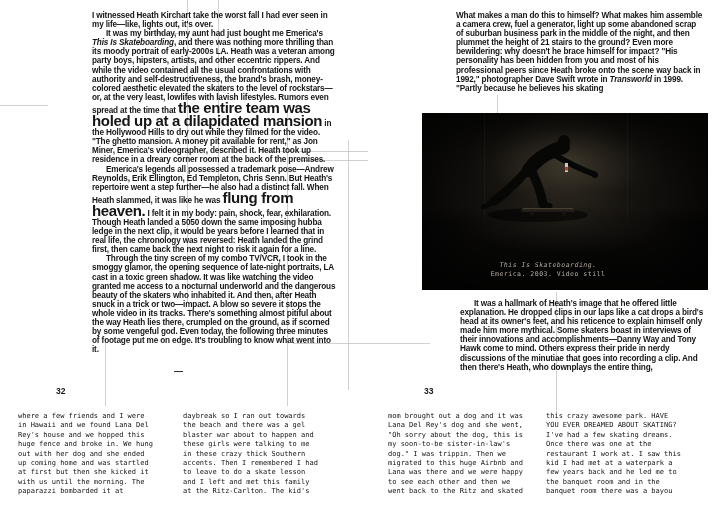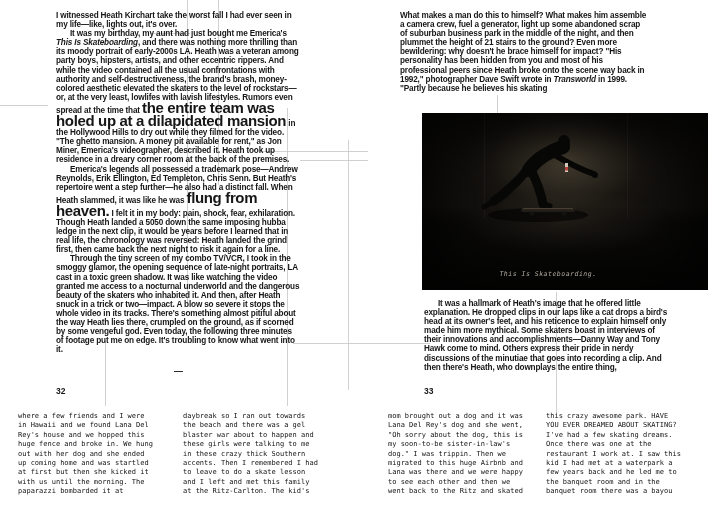--- a/index.html
+++ b/index.html
@@ -5,24 +5,24 @@
   html,body{margin:0;padding:0;background:#ffffff;}
   .spread{
     position:relative;width:720px;height:509px;background:#ffffff;
     font-family:"Liberation Sans",sans-serif;color:#161616;overflow:hidden;
   }
   
   .guide{position:absolute;background:#c9c9c9;opacity:.85;}
   
   .textcol{
     position:absolute;font-size:8.2px;line-height:9.1px;font-weight:700;
-    letter-spacing:-0.15px;text-align:left;
+    letter-spacing:-0.15px;text-align:left;margin-left:36px;
   }
   #left-col{left:56px;top:11px;width:245px;}
-  #right-col-top{left:400px;top:11px;width:248px;}
+  #right-col-top{left:420px;top:11px;width:248px;}
   #right-col-bottom{left:424px;top:299px;width:250px;}
   .para{text-indent:0;}
   .para.indent{text-indent:14px;}
   .seg-i{font-style:italic;text-align:center;}
   .seg-big{font-size:15px;line-height:11.5px;letter-spacing:-0.35px;}
   .dash-sep{
     position:absolute;left:56px;top:366px;width:245px;text-align:center;
     font-size:9px;font-weight:700;
   }
   .pagenum{position:absolute;top:386px;font-size:8.5px;font-weight:700;}
@@ -109,20 +109,21 @@
       <rect x="143" y="50" width="3" height="9" fill="#cfc8bd"></rect>
       <rect x="143" y="54" width="3" height="3.5" fill="#b5403a"></rect>
 
       <rect x="99" y="95" width="54" height="4" rx="2" fill="#211d18"></rect>
       <rect x="101" y="95" width="50" height="1.2" fill="#584c3a" opacity="0.7"></rect>
       <circle cx="110" cy="100.5" r="2.2" fill="#15130f"></circle>
       <circle cx="142" cy="100.5" r="2.2" fill="#15130f"></circle>
     </svg>
     <div class="caption">
       <div class="cap-title">This Is Skateboarding.</div>
+      <div>Emerica. 2003. Video still</div>
     </div>
   </div>
 
   <div id="right-col-bottom" class="textcol">
       <div class="para indent"><span>It was a hallmark of Heath's image that he offered little explanation. He dropped clips in our laps like a cat drops a bird's head at its owner's feet, and his reticence to explain himself only made him more mythical. Some skaters boast in interviews of their innovations and accomplishments—Danny Way and Tony Hawk come to mind. Others express their pride in nerdy discussions of the minutiae that goes into recording a clip. And then there's Heath, who downplays the entire thing,</span></div>
     </div>
 
   <div id="mc1" class="mono-col">where a few friends and I were
 in Hawaii and we found Lana Del
 Rey's house and we hopped this

